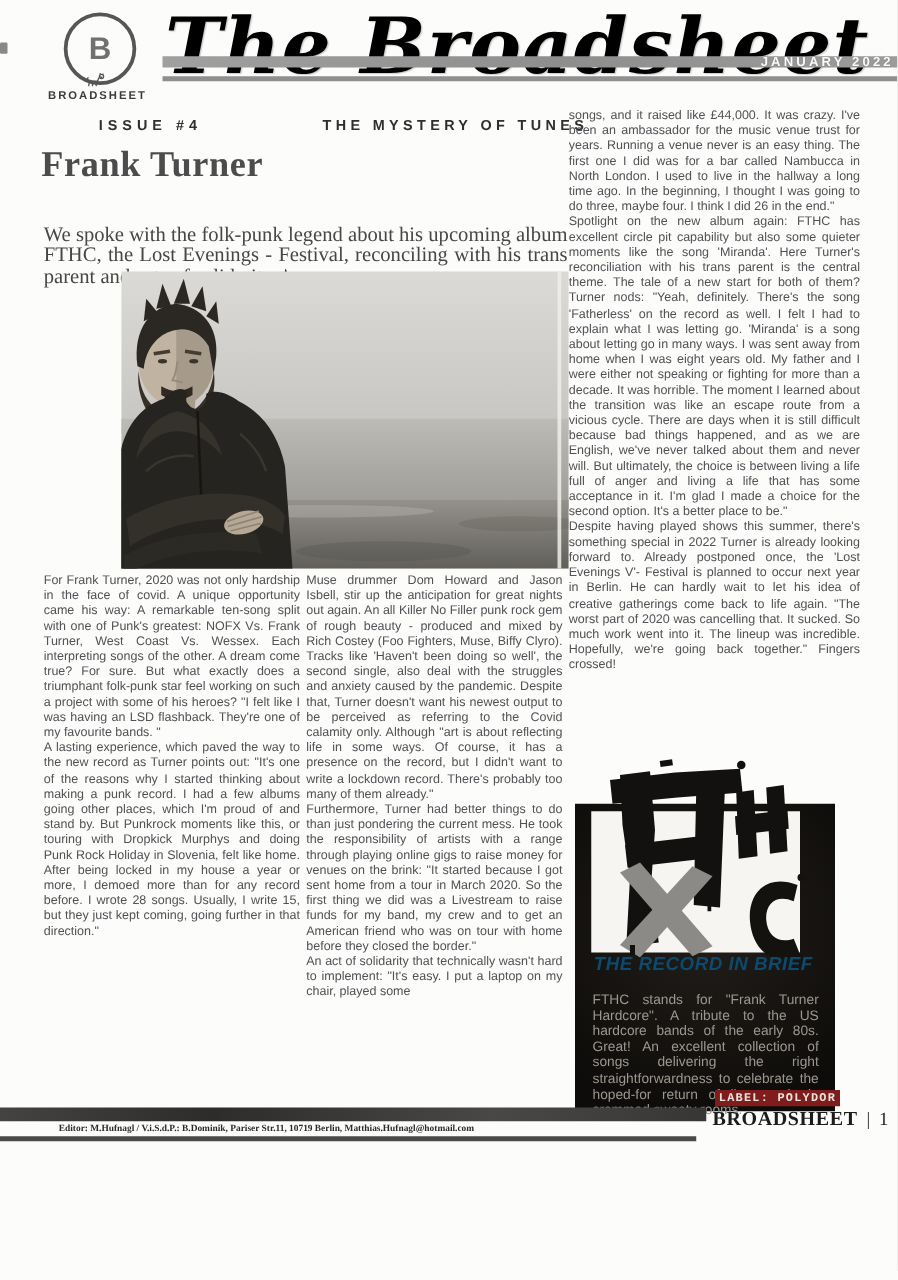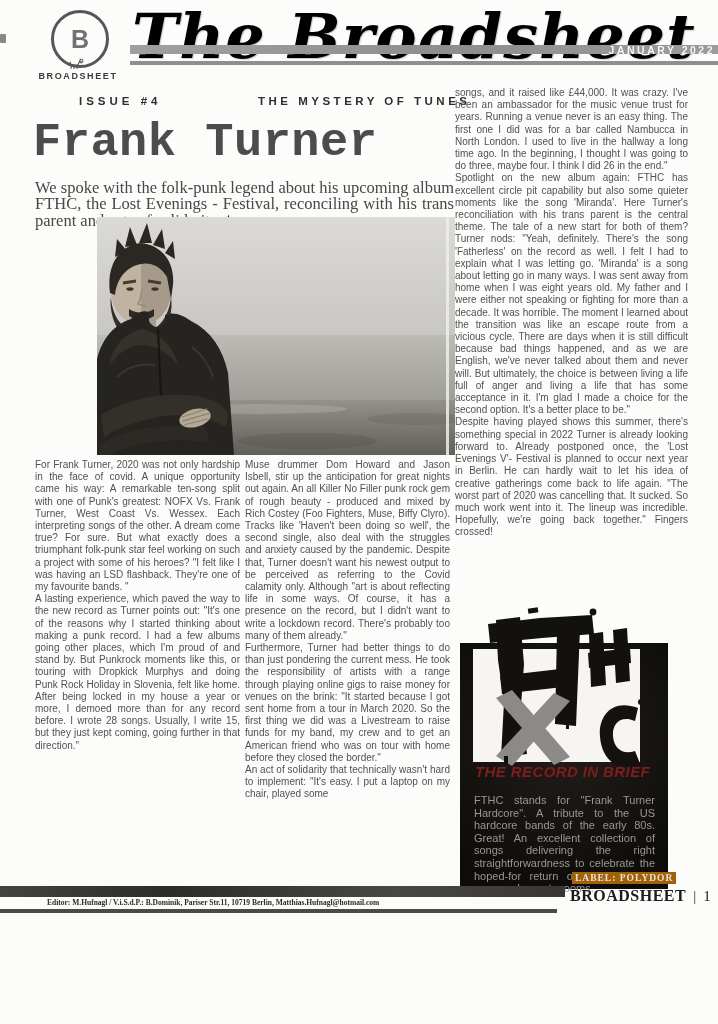--- a/index.html
+++ b/index.html
@@ -24,44 +24,44 @@
     display:flex;align-items:center;justify-content:flex-end;padding-right:3px;box-sizing:border-box;}
   .date-label{font:700 10.5px "Liberation Sans",sans-serif;letter-spacing:2.5px;
     color:#fbfbfa;line-height:12px;white-space:nowrap;text-shadow:0 0 1px #777;}
   .rule-thin{left:130px;top:61px;width:588px;height:4px;background:#8f8f8f;}
   .scan-mark{left:0px;top:34px;width:6px;height:9px;background:#4a4a4a;opacity:.65;border-radius:1px;}
   .issue-label{left:35px;top:95px;font:700 11.5px "Liberation Sans",sans-serif;
     letter-spacing:4px;color:#2f2f2f;white-space:nowrap;margin-left:44px;}
   .kicker{left:258px;top:95px;font:700 11.5px "Liberation Sans",sans-serif;
     letter-spacing:3.5px;color:#2f2f2f;white-space:nowrap;}
   
-  .article-title{left:33px;top:116px;font-family:Liberation Mono, monospace;font-weight:700;
-    font-size:47px;color:#4c4c4c;letter-spacing:.5px;white-space:nowrap;}
+  .article-title{left:33px;top:116px;font-family:Liberation Serif, serif;font-weight:700;
+    font-size:29px;color:#4c4c4c;letter-spacing:.5px;white-space:nowrap;}
   .standfirst{left:35px;top:163px;width:419px;font-family:"Liberation Serif",serif;
     font-size:16.5px;line-height:16.8px;color:#474747;text-align:justify;}
   .star{font-size:16px;color:#151515;}
   
   .hero-photo{left:97px;top:217px;width:358px;height:238px;}
   
   .col{font-size:10px;line-height:12.2px;text-align:justify;color:#515156;}
   .col p{margin:0;}
   .col-left{left:35px;top:459px;width:205px;}
   .col-mid{left:245px;top:459px;width:205px;}
   .col-right{left:455px;top:87px;width:233px;}
   
   .record-box{left:460px;top:643px;width:208px;height:246px;
     background:radial-gradient(circle at 50% 40%,#211e1a,#0e0c0a 85%);}
   .logo-panel{left:473px;top:649px;width:167px;height:113px;background:#f6f5f2;}
   .fthc-svg{left:470px;top:606px;width:180px;height:160px;}
   .record-heading{left:475px;top:763px;font:italic 700 15px "Liberation Sans",sans-serif;
-    color:#7f1d1d;letter-spacing:.4px;white-space:nowrap;}
+    color:#0c4a6e;letter-spacing:.4px;white-space:nowrap;}
   .record-body{left:474px;top:783px;width:181px;font-size:11px;line-height:12.6px;
     text-align:justify;color:#9b978f;}
-  .record-label{left:572px;top:872px;font-family:Liberation Serif, serif;font-weight:700;
-    font-size:9.5px;letter-spacing:1px;color:#e6e3dd;background:#a16207;padding:1px 3px;white-space:nowrap;}
+  .record-label{left:572px;top:872px;font-family:Liberation Mono, monospace;font-weight:700;
+    font-size:9.5px;letter-spacing:1px;color:#e6e3dd;background:#7f1d1d;padding:1px 3px;white-space:nowrap;}
   
   .footer-bar-thick{left:0;top:886px;width:565px;height:11px;
     background:linear-gradient(90deg,#454341,#2e2c2a 30%,#4a4846 70%,#383634);}
   .footer-bar-thin{left:0;top:909px;width:557px;height:4px;background:#4c4a48;}
   .imprint{left:35px;top:898px;font-family:"Liberation Serif",serif;font-weight:700;
     font-size:7.5px;color:#2b2b2b;white-space:nowrap;margin-left:12px;}
   .footer-brand-wrap{left:570px;top:887px;display:flex;align-items:baseline;gap:7px;}
   .footer-brand{font-family:"Liberation Serif",serif;font-weight:700;font-size:16px;
     color:#1c1c1c;letter-spacing:.5px;}
   .footer-sep{font-family:"Liberation Serif",serif;font-size:15px;color:#333;}

